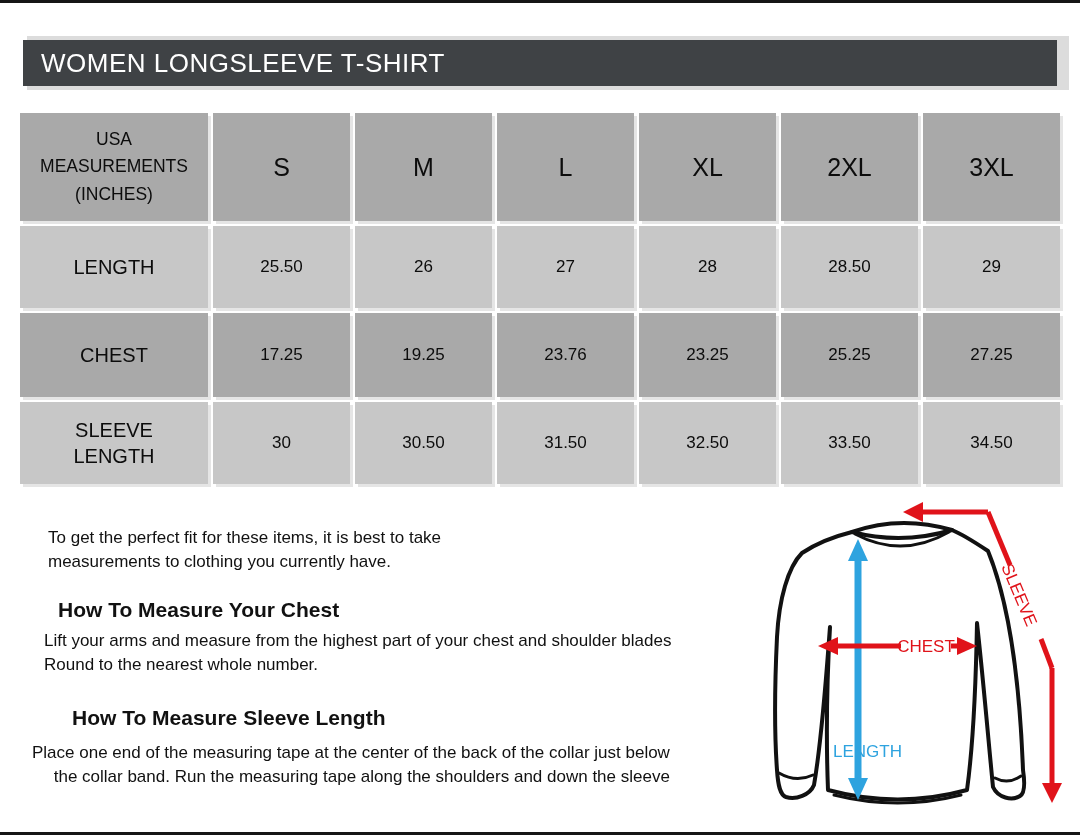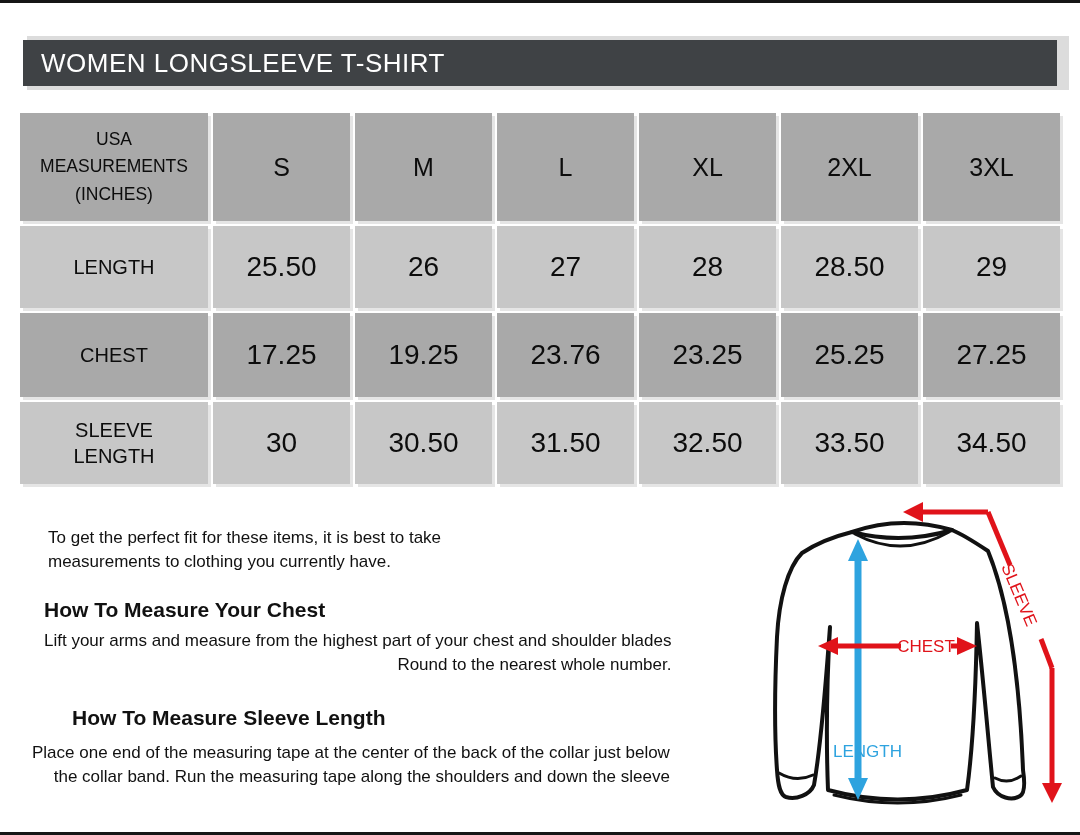--- a/index.html
+++ b/index.html
@@ -38,40 +38,40 @@
     left: 20px; top: 113px;
     width: 1040px;
     display: grid;
     grid-template-columns: 188px repeat(6, 1fr);
     grid-template-rows: 108px 82px 84px 82px;
     gap: 5px;
   }
   .cell {
     display: flex; align-items: center; justify-content: center;
     text-align: center;
-    font-size: 28px;
+    font-size: 17px;
     color: #0c0c0c;
     box-shadow: 3px 3px 0 rgba(0,0,0,0.10);
   }
   .cell.dark  { background: #a9a9a9; }
   .cell.light { background: #c7c7c7; }
   .cell.corner { font-size: 17.5px; line-height: 1.55; padding: 0 26px; }
   .cell.size-head { font-size: 25px; }
   .cell.row-label { font-size: 20px; line-height: 1.3; padding: 0 30px; }
 
   .instructions { position: absolute; left: 0; top: 0; }
   .para { position: absolute; font-size: 17px; line-height: 24px; white-space: nowrap; }
   .intro  { left: 48px; top: 518px; margin-top: 8px; }
   .h-measure {
     position: absolute; left: 44px;
     font-size: 21px; font-weight: bold; white-space: nowrap;
   }
-  .h-chest  { top: 598px; }
+  .h-chest  { top: 598px; margin-left: 14px; }
   .h-sleeve { top: 706px; margin-left: 28px; }
-  .body-chest  { left: 44px; top: 629px; text-align: right; }
+  .body-chest  { left: 44px; top: 629px; }
   .body-sleeve { left: 32px; top: 741px; text-align: right; }
 
   .diagram { position: absolute; left: 770px; top: 487px; width: 310px; height: 348px; }
   .diagram svg { display: block; }
   .svg-label { font-family: "Liberation Sans", sans-serif; font-size: 17px; }
 </style>
 </head>
 <body>
 
 <div class="sheet">

